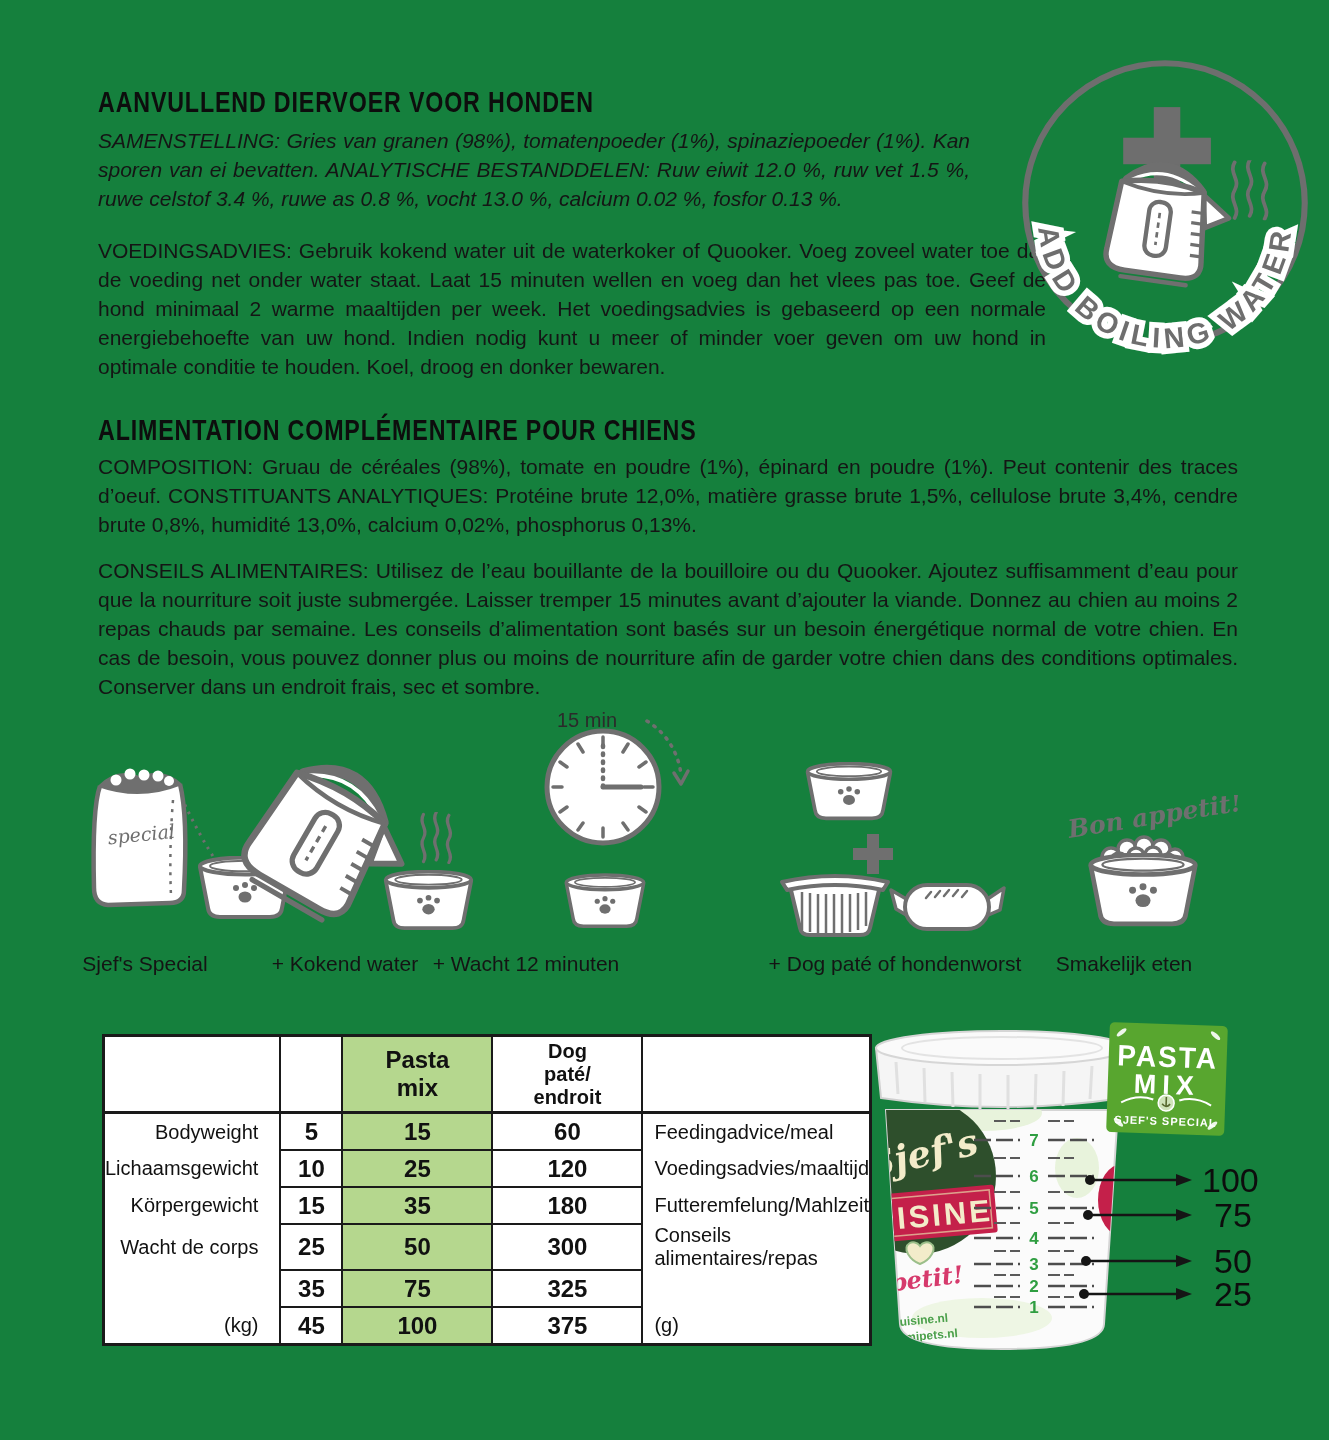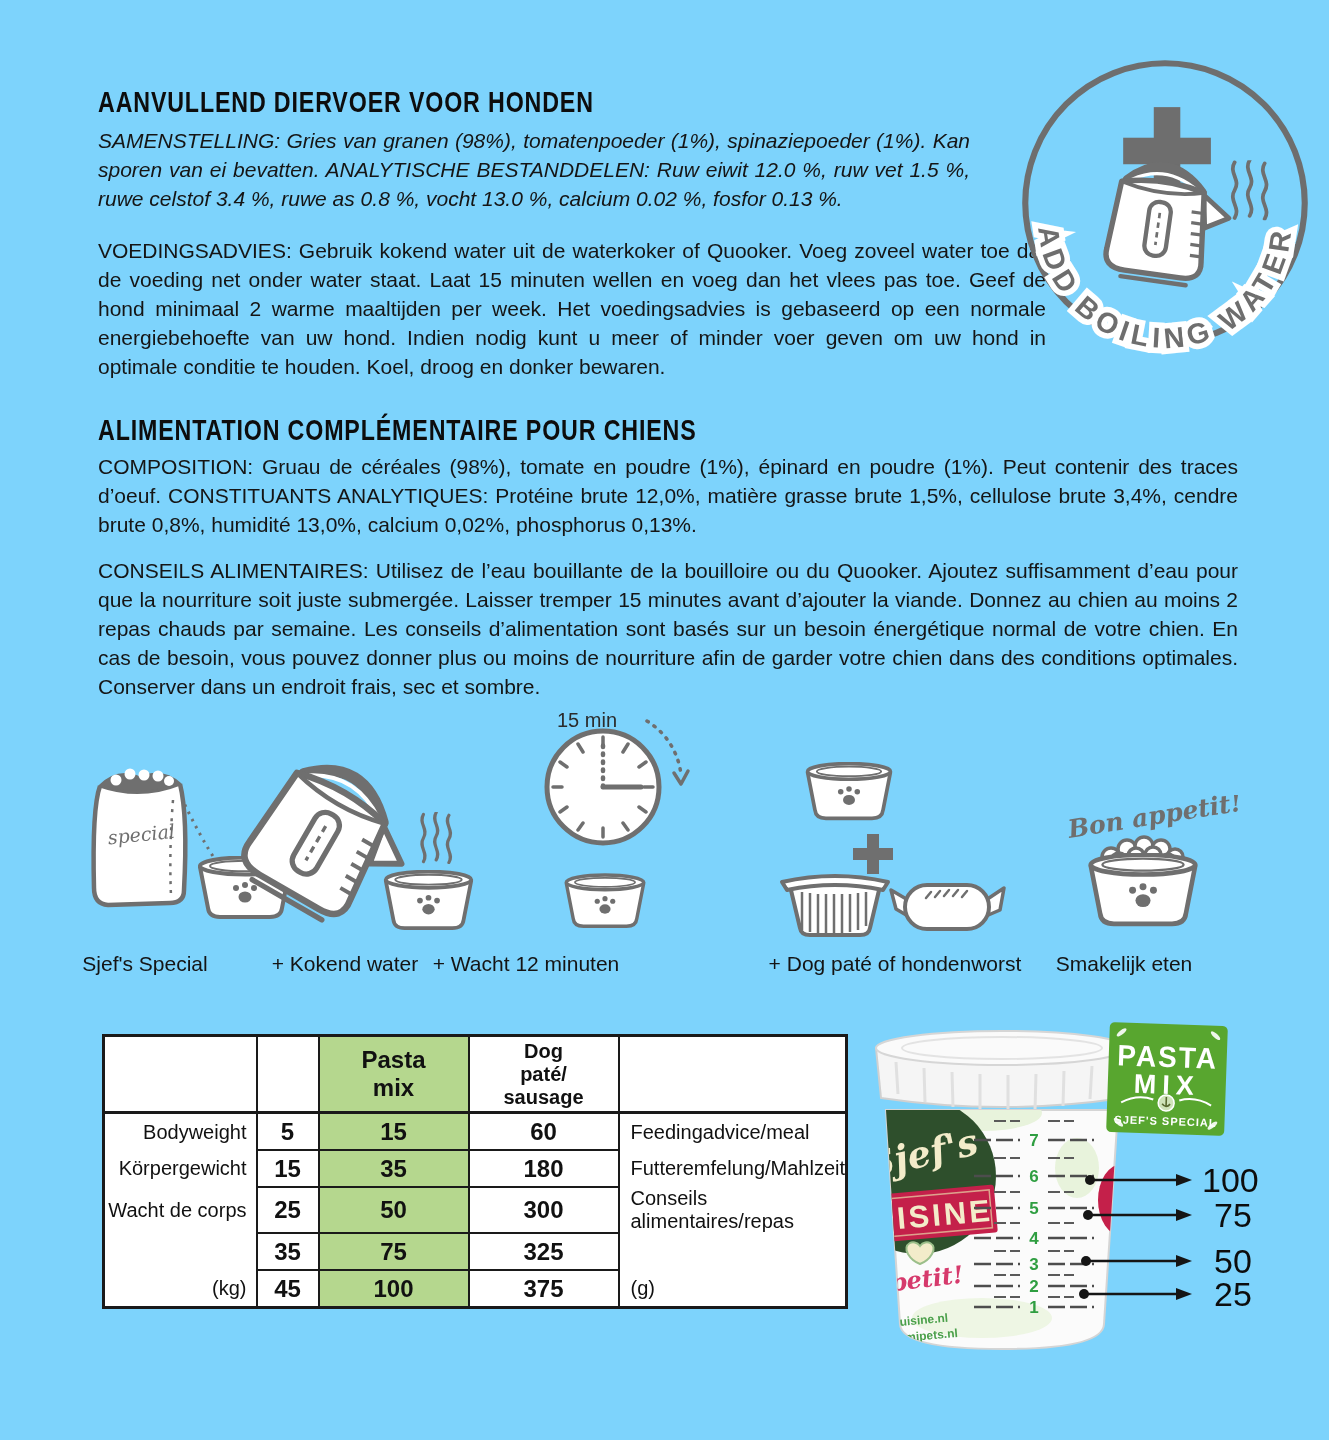--- a/index.html
+++ b/index.html
@@ -1,30 +1,30 @@
 <!DOCTYPE html>
 <html><head>
 <meta charset="utf-8">
 <style>
   html,body{margin:0;padding:0;background:#fff;}
-  .page{position:relative;width:1329px;height:1440px;background:#7dd3fc;overflow:hidden;
+  .page{position:relative;width:1329px;height:1440px;background:#15803d;overflow:hidden;
         font-family:"Liberation Sans","DejaVu Sans",sans-serif;color:#111;}
   .abs{position:absolute;}
   h1.stamp{margin:0;font-size:27px;font-weight:800;letter-spacing:1px;color:#0d0d0d;
         transform:scale(0.86,1.08);transform-origin:left top;white-space:nowrap;}
   p.body{margin:0;font-size:21px;line-height:29px;text-align:justify;color:#151515;}
   .caption{position:absolute;top:952px;transform:translateX(-50%);font-size:21px;color:#141414;white-space:nowrap;}
   
   table.feed{border-collapse:collapse;table-layout:fixed;border:3px solid #1a1a1a;background:#fff;}
   table.feed th,table.feed td{padding:0;text-align:center;vertical-align:middle;}
   table.feed th{height:74px;border:2px solid #1a1a1a;border-bottom:3px solid #1a1a1a;
         font-weight:bold;white-space:pre-line;line-height:1.15;}
   table.feed td{height:35px;border:2px solid #1a1a1a;font-weight:bold;font-size:24px;}
   table.feed td.side{border-top:0;border-bottom:0;font-weight:normal;font-size:20px;}
-  table.feed td.lab{text-align:right;padding-right:9px;}
+  table.feed td.lab{text-align:right;padding-right:21px;}
   table.feed td.note{text-align:left;padding-left:11px;margin-left:31px;}
   .green{background:#b5d78e;}
   th.pasta{font-size:24px;}
   th.pate{font-size:20px;}
   svg text{font-family:"Liberation Sans","DejaVu Sans",sans-serif;}
   .serifit{font-family:"DejaVu Serif","Liberation Serif",serif;font-style:italic;}
 </style>
 </head>
 <body>
 
@@ -187,29 +187,36 @@
         <col style="width:228px">
     </colgroup>
     <tbody>
         <tr>
       <th></th>
       <th></th>
       <th class="green pasta">Pasta
 mix</th>
       <th class="pate">Dog
 paté/
-sausage</th>
+endroit</th>
       <th></th>
     </tr>
     <tr>
       <td class="side lab">Bodyweight</td>
       <td>5</td>
       <td class="green">15</td>
       <td>60</td>
       <td class="side note">Feedingadvice/meal</td>
+    </tr>
+    <tr>
+      <td class="side lab">Lichaamsgewicht</td>
+      <td>10</td>
+      <td class="green">25</td>
+      <td>120</td>
+      <td class="side note">Voedingsadvies/maaltijd</td>
     </tr>
     <tr>
       <td class="side lab">Körpergewicht</td>
       <td>15</td>
       <td class="green">35</td>
       <td>180</td>
       <td class="side note">Futteremfelung/Mahlzeit</td>
     </tr>
     <tr>
       <td class="side lab">Wacht de corps</td>

